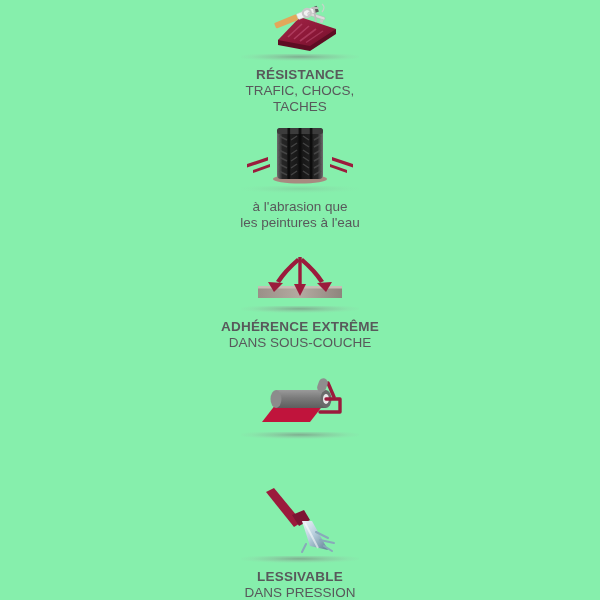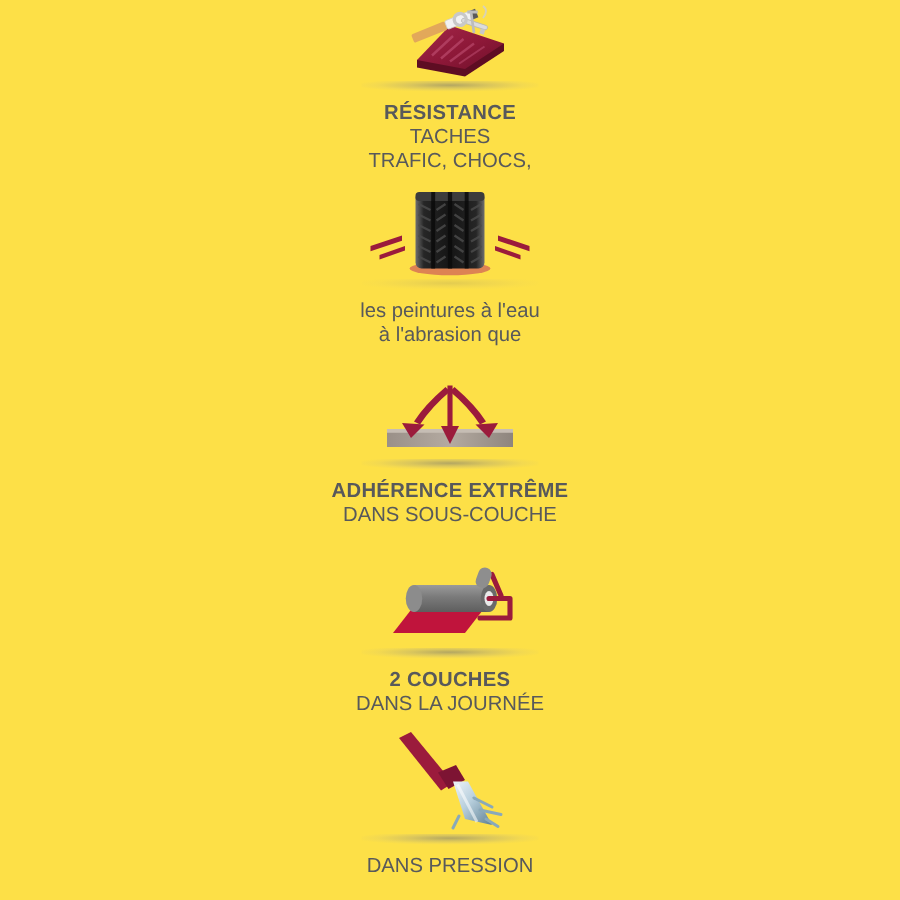--- a/index.html
+++ b/index.html
@@ -11,21 +11,21 @@
     width: 600px;
     height: 600px;
     font-family: "Liberation Sans", sans-serif;
     color: #58595b;
     overflow: hidden;
   }
   .sheet {
     position: relative;
     width: 600px;
     height: 600px;
-    background: #fde047;
+    background: #86efac;
   }
   .feature {
     position: absolute;
     left: 0;
     width: 600px;
     display: flex;
     flex-direction: column;
     align-items: center;
   }
   .icon-wrap {
@@ -119,22 +119,22 @@
           <rect x="66" y="13" width="3" height="3.4" fill="#c8c8c8"></rect>
         </g>
 
         <path d="M60 4 L62 18" stroke="#bdbdbd" stroke-width="1.8"></path>
         <path d="M57.5 4 L64.5 4" stroke="#bdbdbd" stroke-width="2"></path>
       </svg>
     </div>
     <div class="ground"></div>
     <div class="caption">
       <div class="cap-main">RÉSISTANCE</div>
+      <div class="cap-sub">TRAFIC, CHOCS,</div>
       <div class="cap-sub">TACHES</div>
-      <div class="cap-sub">TRAFIC, CHOCS,</div>
     </div>
   </div>
 
   <div class="feature" id="feature-2">
     <div class="icon-wrap">
       <svg width="118" height="58" viewBox="0 0 118 58" aria-hidden="true">
         <defs>
           <linearGradient id="tireGrad" x1="0" y1="0" x2="1" y2="0">
             <stop offset="0%" stop-color="#6e6e6e"></stop>
             <stop offset="12%" stop-color="#262626"></stop>
@@ -167,22 +167,22 @@
         </g>
 
         <g fill="#9b1b3c">
           <path d="M112 38 L91 31 L91 34.5 L112 41.5 Z"></path>
           <path d="M106 44 L89 38 L89 41 L106 47 Z"></path>
         </g>
       </svg>
     </div>
     <div class="ground" style="opacity:0.35"></div>
     <div class="caption">
+      <div class="cap-sub">à l'abrasion que</div>
       <div class="cap-sub">les peintures à l'eau</div>
-      <div class="cap-sub">à l'abrasion que</div>
     </div>
   </div>
 
   <div class="feature" id="feature-3">
     <div class="icon-wrap">
       <svg width="112" height="48" viewBox="0 0 112 48" aria-hidden="true">
         <defs>
           <linearGradient id="slabGrad" x1="0" y1="0" x2="1" y2="0">
             <stop offset="0%" stop-color="#9a9088"></stop>
             <stop offset="50%" stop-color="#b4aaa1"></stop>
@@ -234,24 +234,20 @@
         <ellipse cx="80" cy="21" rx="5.5" ry="9" fill="#6a6a6a"></ellipse>
         <ellipse cx="80" cy="21" rx="3" ry="5" fill="#e9e9e9"></ellipse>
 
         <path d="M80 21 L94 21 L94 34 L74 34" stroke="#9b1b3c" stroke-width="3.4" fill="none" stroke-linecap="round" stroke-linejoin="round"></path>
         <path d="M88 19 L82 5" stroke="#9b1b3c" stroke-width="3.4" fill="none" stroke-linecap="round"></path>
 
         <rect x="72" y="0" width="9" height="14" rx="4.5" fill="#8e8e8e" transform="rotate(20 76 7)"></rect>
       </svg>
     </div>
     <div class="ground"></div>
-    <div class="caption">
-      <div class="cap-main">2 COUCHES</div>
-      <div class="cap-sub">DANS LA JOURNÉE</div>
-    </div>
   </div>
 
   <div class="feature" id="feature-5">
     <div class="icon-wrap">
       <svg width="96" height="66" viewBox="0 0 96 66" aria-hidden="true">
         <defs>
           <linearGradient id="jetGrad" x1="0" y1="0" x2="1" y2="1">
             <stop offset="0%" stop-color="#eef4f8"></stop>
             <stop offset="45%" stop-color="#b8cfdd"></stop>
             <stop offset="100%" stop-color="#5d7f93"></stop>
@@ -268,17 +264,18 @@
         <g stroke="#89a9ba" stroke-width="2" stroke-linecap="round" fill="none">
           <path d="M64 44 L76 50"></path>
           <path d="M68 52 L82 55"></path>
           <path d="M54 56 L50 64"></path>
           <path d="M72 58 L80 63"></path>
         </g>
       </svg>
     </div>
     <div class="ground"></div>
     <div class="caption">
+      <div class="cap-main">LESSIVABLE</div>
       <div class="cap-sub">DANS PRESSION</div>
     </div>
   </div>
 
 </div>
 
 </body></html>

